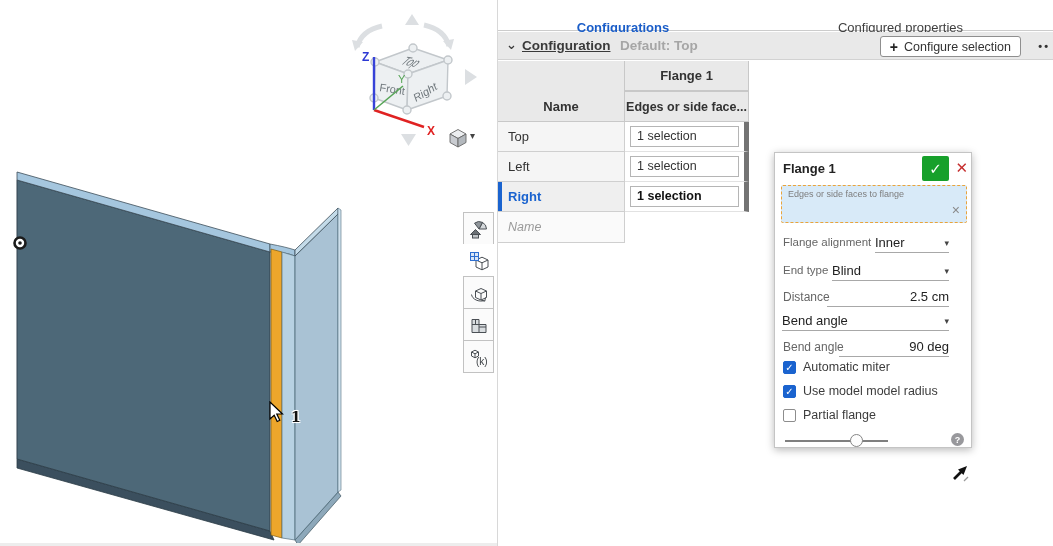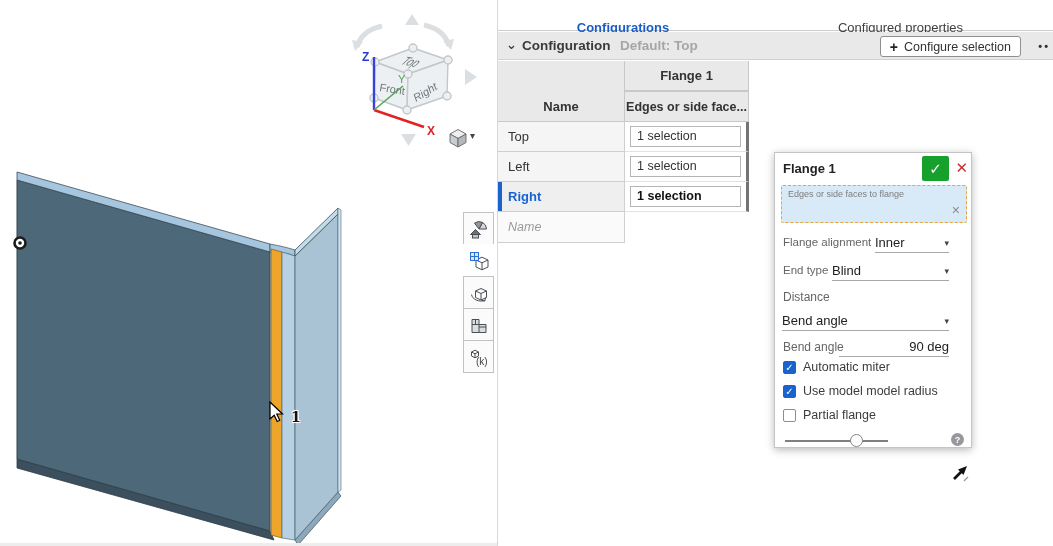--- a/index.html
+++ b/index.html
@@ -21,36 +21,36 @@
 
   
   .tabbar { position:absolute; left:498px; top:0; width:555px; height:31px; border-bottom:1px solid #ccc; display:flex; background:#fff; }
   .tab { height:31px; display:flex; align-items:center; justify-content:center; font-size:13px; color:#3f3f3f; cursor:default; position:relative;margin-top:12px; }
   .tab.t1 { width:250px; color:#1a5dc8; font-weight:600; }
   .tab.t2 { flex:1; }
   .tab-underline { position:absolute; left:0; bottom:-1px; width:100%; height:3px; background:#1a5dc8; }
 
   .configbar { position:absolute; left:498px; top:32px; width:555px; height:28px; background:#e9e9e9; border-bottom:1px solid #d2d2d2; }
   .configbar .chev { position:absolute; left:8px; top:5px; font-size:13px; font-weight:bold; color:#3a3a3a; }
-  .configbar .ctitle { position:absolute; left:24px; top:6px; font-size:13.5px; font-weight:700; color:#3a3a3a; }
+  .configbar .ctitle { position:absolute; left:24px; top:6px; font-size:13.5px; font-weight:700; color:#3a3a3a;text-decoration:underline; }
   .configbar .cdefault { position:absolute; left:122px; top:6px; font-size:13.5px; font-weight:700; color:#a6a6a6; }
   .cfg-btn { position:absolute; right:32px; top:4px; height:21px; padding:0 9px; background:#fff; border:1px solid #8f8f8f; border-radius:3px;
     display:flex; align-items:center; gap:6px; font-size:12.5px; color:#333; }
   .cfg-btn .plus { font-size:14px; font-weight:600; color:#222; line-height:1; }
   .cfg-dots { position:absolute; right:3px; top:8px; font-size:11px; font-weight:bold; letter-spacing:2px; color:#333; }
 
   
   .ctable { position:absolute; left:498px; top:61px; width:251px; font-size:13px; color:#333; }
   .tcell { position:absolute; }
   .th { background:#e9e9e9; font-weight:700; border-bottom:1px solid #c8c8c8; border-right:1px solid #c8c8c8; border-top:1px solid #c8c8c8; }
   .th-name { left:0; top:0; width:127px; height:61px; display:flex; align-items:flex-end; justify-content:center; padding-bottom:7px; border-top:none; }
   .th-f1 { left:127px; top:0; width:124px; height:30px; display:flex; align-items:center; justify-content:center; border-top:none; }
   .th-f2 { left:127px; top:30px; width:124px; height:31px; display:flex; align-items:center; justify-content:center; font-size:12.5px; white-space:nowrap; overflow:hidden; }
   .cell-name { left:0; width:127px; height:30px; background:#f5f5f5; border-bottom:1px solid #cfcfcf; border-right:1px solid #cfcfcf; line-height:29px; padding-left:10px; }
-  .cell-val { left:127px; width:124px; height:30px; background:#fff; border-bottom:1px solid #e2e2e2; border-right:3px solid #737373; }
+  .cell-val { left:127px; width:124px; height:30px; background:#fff; border-bottom:1px solid #e2e2e2; border-right:5px solid #737373; }
   .sel-input { margin:4px 5px; height:21px; border:1px solid #b5b5b5; background:#fff; font-size:12.5px; line-height:19px; padding:0 6px; color:#333; }
   .row-sel .cell-name { background:#efefef; color:#1a63cf; font-weight:700; box-shadow:inset 4px 0 0 #1a63cf; }
   .row-sel .sel-input { font-weight:700; color:#111; }
   .cell-new { left:0; width:127px; height:31px; background:#fafafa; border-bottom:1px solid #cfcfcf; border-right:1px solid #cfcfcf;
     font-style:italic; color:#9b9b9b; font-size:12.5px; line-height:30px; padding-left:10px; }
 
   
   .dialog { position:absolute; left:774px; top:152px; width:198px; height:296px; background:#fff; border:1px solid #c4c4c4;
     box-shadow:0 2px 8px rgba(0,0,0,.28); font-size:13px; color:#222; }
   .dlg-title { position:absolute; left:8px; top:8px; font-weight:700; font-size:13px; color:#222; }
@@ -277,20 +277,23 @@
     <div class="frow" style="top:108px; left:0; right:0;">
       <span class="flabel">End type</span>
       <div class="funder" style="left:57px; right:22px;gap:44px;">
         <span class="v">Blind</span>
         <span class="caret">▾</span>
       </div>
     </div>
 
     <div class="frow" style="top:134px; left:0; right:0;">
       <span class="flabel flabel2">Distance</span>
+      <div class="funder right" style="left:52px; right:22px;">
+        <span class="v">2.5 cm</span>
+      </div>
     </div>
 
     <div class="frow" style="top:158px; left:0; right:0;">
       <div class="funder" style="left:7px; right:22px;">
         <span class="v">Bend angle</span>
         <span class="caret">▾</span>
       </div>
       <svg class="ne-arrow" width="20" height="20" viewBox="0 0 20 20">
         <path d="M4 16 L12 8" stroke="#111" stroke-width="2.6"></path>
         <polygon points="17,3 8,6.5 13.5,12" fill="#111"></polygon>

